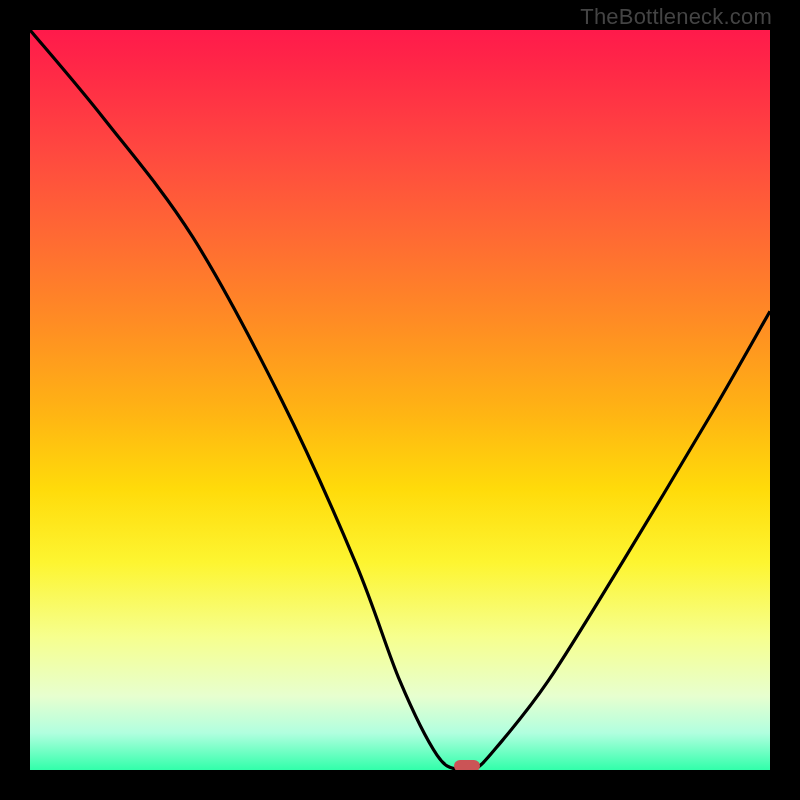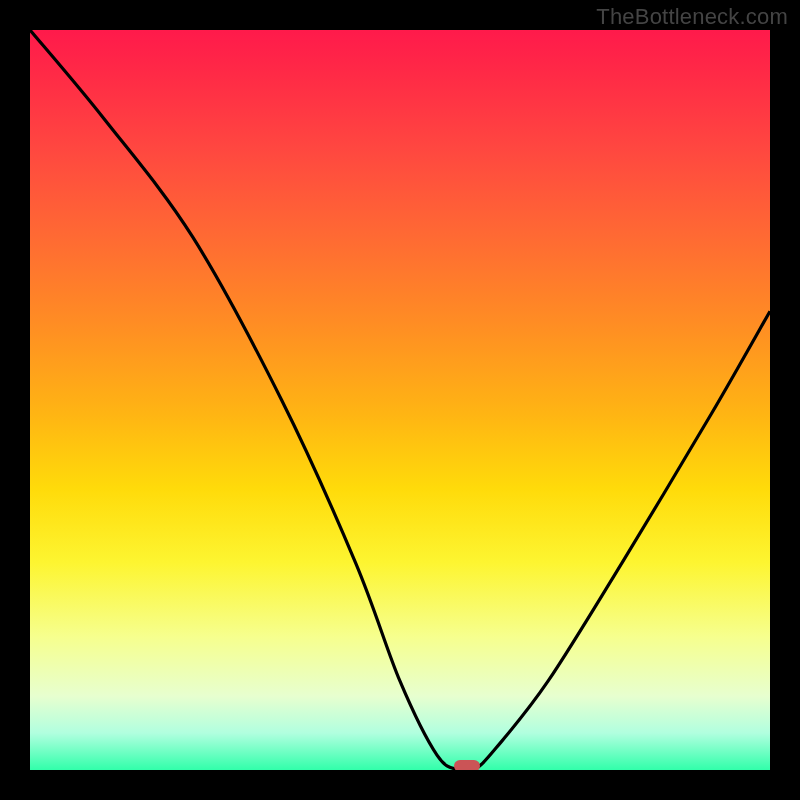--- a/index.html
+++ b/index.html
@@ -13,21 +13,21 @@
   }
   .frame {
     position: relative;
     width: 800px;
     height: 800px;
     background: #000;
   }
   .watermark {
     position: absolute;
     top: 4px;
-    right: 12px;
+    right: 28px;
     color: #444;
     font-size: 22px;
     font-weight: 500;
     letter-spacing: 0.2px;
     z-index: 10;
   }
   .plot-area {
     position: absolute;
     top: 30px;
     left: 30px;

